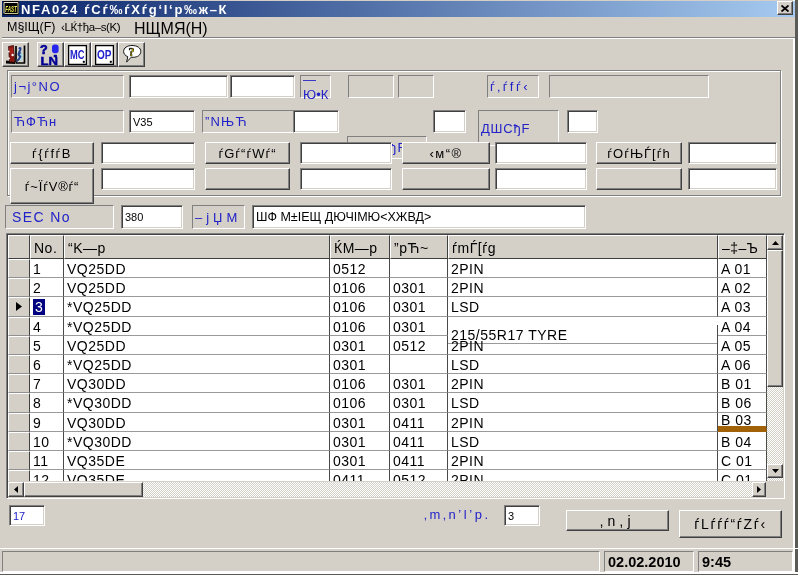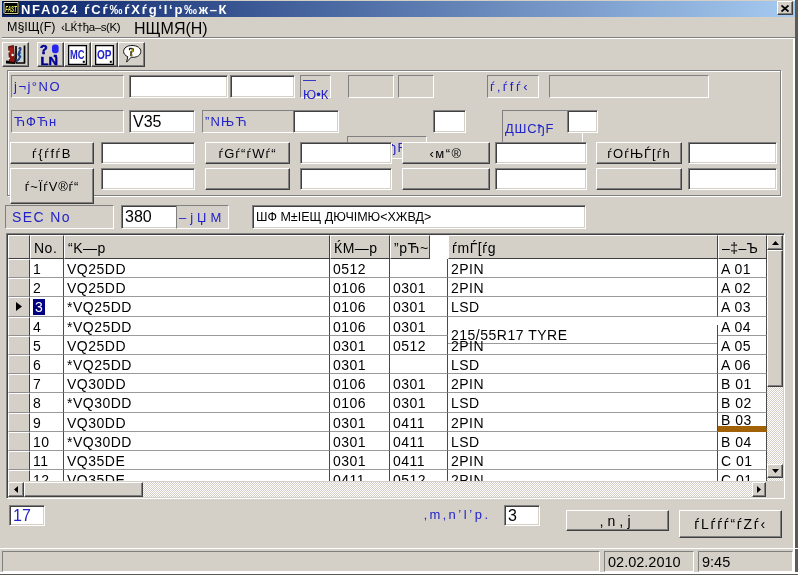--- a/index.html
+++ b/index.html
@@ -19,31 +19,31 @@
   border-bottom:1px solid #fff; border-right:1px solid #fff;
   color:#2222c8;
   display:flex; align-items:center;
   padding-left:2px;
   font-size:13px;
 }
 
 .gb {
   background:#d4d0c8;
   border-top:1px solid #808080; border-left:1px solid #808080;
-  border-bottom:1px solid #fff; border-right:1px solid #fff;
+  border-bottom:1px solid #fff; border-right:1px solid #fff;font-weight:bold;
 }
 
 .ed {
   background:#fff;
   border-top:1px solid #808080; border-left:1px solid #808080;
   border-bottom:1px solid #fff; border-right:1px solid #fff;
   box-shadow: inset 1px 1px 0 #404040, inset -1px -1px 0 #d4d0c8;
   display:flex; align-items:center;
   padding-left:3px;
-  font-size:16px;
+  font-size:11px;
 }
 
 .bt {
   background:#d4d0c8;
   border-top:1px solid #fff; border-left:1px solid #fff;
   border-bottom:1px solid #404040; border-right:1px solid #404040;
   box-shadow: inset -1px -1px 0 #808080, inset 1px 1px 0 #d4d0c8;
   display:flex; align-items:center; justify-content:center;
   font-size:13px;
 }
@@ -135,21 +135,21 @@
 <div class="abs gb" style="left:398px;top:75px;width:36px;height:23px;"></div>
 <div class="abs lp" style="left:487px;top:75px;width:52px;height:23px;letter-spacing:2.5px;">ѓ‚ѓfѓ‹</div>
 <div class="abs gb" style="left:549px;top:75px;width:160px;height:23px;"></div>
 
 <div class="abs lp" style="left:11px;top:110px;width:113px;height:23px;letter-spacing:1px;">ЋФЋн</div>
 <div class="abs ed" style="left:129px;top:110px;width:66px;height:23px;">V35</div>
 <div class="abs lp" style="left:202px;top:110px;width:93px;height:23px;letter-spacing:1.2px;">”NЊЋ</div>
 <div class="abs ed" style="left:293px;top:110px;width:46px;height:23px;"></div>
 <div class="abs lp" style="left:347px;top:110px;width:80px;height:23px;letter-spacing:1.1px;margin-top:26px;">ЋФ‘МђF:&nbsp;#</div>
 <div class="abs ed" style="left:433px;top:110px;width:33px;height:23px;"></div>
-<div class="abs lp" style="left:478px;top:110px;width:81px;height:36px;letter-spacing:0.8px;margin-left:24px;">ДШСђF</div>
+<div class="abs lp" style="left:478px;top:110px;width:81px;height:36px;letter-spacing:0.8px;">ДШСђF</div>
 <div class="abs ed" style="left:567px;top:110px;width:31px;height:23px;"></div>
 
 <div class="abs bt" style="left:10px;top:142px;width:84px;height:22px;letter-spacing:1.5px;">ѓ{ѓfѓB</div>
 <div class="abs ed" style="left:101px;top:142px;width:94px;height:22px;"></div>
 <div class="abs bt" style="left:205px;top:142px;width:85px;height:22px;letter-spacing:1px;">ѓGѓ“ѓWѓ“</div>
 <div class="abs ed" style="left:300px;top:142px;width:92px;height:22px;"></div>
 <div class="abs bt" style="left:402px;top:142px;width:88px;height:22px;letter-spacing:1.5px;">‹м“®</div>
 <div class="abs ed" style="left:495px;top:142px;width:92px;height:22px;"></div>
 <div class="abs bt" style="left:596px;top:142px;width:86px;height:22px;letter-spacing:1px;">ѓOѓЊЃ[ѓh</div>
 <div class="abs ed" style="left:688px;top:142px;width:89px;height:22px;"></div>
@@ -158,31 +158,31 @@
 <div class="abs ed" style="left:101px;top:168px;width:94px;height:22px;"></div>
 <div class="abs bt" style="left:205px;top:168px;width:85px;height:22px;"></div>
 <div class="abs ed" style="left:300px;top:168px;width:92px;height:22px;"></div>
 <div class="abs bt" style="left:402px;top:168px;width:88px;height:22px;"></div>
 <div class="abs ed" style="left:495px;top:168px;width:92px;height:22px;"></div>
 <div class="abs bt" style="left:596px;top:168px;width:86px;height:22px;"></div>
 <div class="abs ed" style="left:688px;top:168px;width:89px;height:22px;"></div>
 
 <div class="abs lp" style="left:5px;top:205px;width:109px;height:24px;font-size:14px;letter-spacing:1.4px;padding-left:6px;">SEC No</div>
 <div class="abs ed" style="left:121px;top:205px;width:62px;height:24px;">380</div>
-<div class="abs lp" style="left:176px;top:205px;width:53px;height:24px;letter-spacing:4px;">–јЏМ</div>
+<div class="abs lp" style="left:192px;top:205px;width:53px;height:24px;letter-spacing:4px;">–јЏМ</div>
 <div class="abs ed" style="left:252px;top:205px;width:334px;height:24px;font-size:12.5px;">ШФ М±ІЕЩ ДЮЧІМЮ&lt;ХЖВД&gt;</div>
 
 <div class="abs" style="left:6px;top:233px;width:779px;height:266px;background:#d4d0c8;border-top:1px solid #808080;border-left:1px solid #808080;border-bottom:1px solid #fff;border-right:1px solid #fff;box-shadow:inset 1px 1px 0 #404040, inset -1px -1px 0 #d4d0c8;"></div>
 
 <div class="abs" style="left:8px;top:235px;width:759px;height:246px;background:#fff;overflow:hidden;font-size:14px;letter-spacing:0.5px;">
 <div style="position:absolute;left:0px;top:0;width:22px;height:24px;background:#d4d0c8;border-top:1px solid #fff;border-left:1px solid #fff;border-bottom:1px solid #404040;border-right:1px solid #404040;display:flex;align-items:center;padding-top:1px;padding-left:3px;"></div>
 <div style="position:absolute;left:22px;top:0;width:34px;height:24px;background:#d4d0c8;border-top:1px solid #fff;border-left:1px solid #fff;border-bottom:1px solid #404040;border-right:1px solid #404040;display:flex;align-items:center;padding-top:1px;padding-left:3px;">No.</div>
 <div style="position:absolute;left:56px;top:0;width:266px;height:24px;background:#d4d0c8;border-top:1px solid #fff;border-left:1px solid #fff;border-bottom:1px solid #404040;border-right:1px solid #404040;display:flex;align-items:center;padding-top:1px;padding-left:3px;">“K—p</div>
 <div style="position:absolute;left:322px;top:0;width:60px;height:24px;background:#d4d0c8;border-top:1px solid #fff;border-left:1px solid #fff;border-bottom:1px solid #404040;border-right:1px solid #404040;display:flex;align-items:center;padding-top:1px;padding-left:3px;">ЌМ—p</div>
-<div style="position:absolute;left:382px;top:0;width:40px;height:24px;background:#d4d0c8;border-top:1px solid #fff;border-left:1px solid #fff;border-bottom:1px solid #404040;border-right:1px solid #404040;display:flex;align-items:center;padding-top:1px;padding-left:3px;">”pЋ~</div>
+<div style="position:absolute;left:382px;top:0;width:58px;height:24px;background:#d4d0c8;border-top:1px solid #fff;border-left:1px solid #fff;border-bottom:1px solid #404040;border-right:1px solid #404040;display:flex;align-items:center;padding-top:1px;padding-left:3px;">”pЋ~</div>
 <div style="position:absolute;left:440px;top:0;width:270px;height:24px;background:#d4d0c8;border-top:1px solid #fff;border-left:1px solid #fff;border-bottom:1px solid #404040;border-right:1px solid #404040;display:flex;align-items:center;padding-top:1px;padding-left:3px;">ѓmЃ[ѓg</div>
 <div style="position:absolute;left:710px;top:0;width:49px;height:24px;background:#d4d0c8;border-top:1px solid #fff;border-left:1px solid #fff;border-bottom:1px solid #404040;border-right:1px solid #404040;display:flex;align-items:center;padding-top:1px;padding-left:3px;">–‡–Ъ</div>
 <div style="position:absolute;left:0;top:24.0px;width:22px;height:19.2px;background:#d4d0c8;border-top:1px solid #fff;border-left:1px solid #fff;border-bottom:1px solid #909090;border-right:1px solid #404040;display:flex;align-items:center;"></div>
 <div style="position:absolute;left:22px;top:24.0px;width:34px;height:19.2px;border-right:1px solid #4a4a4a;border-bottom:1px solid #9a9a9a;display:flex;align-items:center;padding-top:2px;padding-left:3px;overflow:hidden;">1</div>
 <div style="position:absolute;left:56px;top:24.0px;width:266px;height:19.2px;border-right:1px solid #4a4a4a;border-bottom:1px solid #9a9a9a;display:flex;align-items:center;padding-top:2px;padding-left:3px;overflow:hidden;">VQ25DD</div>
 <div style="position:absolute;left:322px;top:24.0px;width:60px;height:19.2px;border-right:1px solid #4a4a4a;border-bottom:1px solid #9a9a9a;display:flex;align-items:center;padding-top:2px;padding-left:3px;overflow:hidden;">0512</div>
 <div style="position:absolute;left:382px;top:24.0px;width:58px;height:19.2px;border-right:1px solid #4a4a4a;border-bottom:1px solid #9a9a9a;display:flex;align-items:center;padding-top:2px;padding-left:3px;overflow:hidden;"></div>
 <div style="position:absolute;left:440px;top:24.0px;width:270px;height:19.2px;border-right:1px solid #4a4a4a;border-bottom:1px solid #9a9a9a;display:flex;align-items:center;padding-top:2px;padding-left:3px;overflow:hidden;">2PIN</div>
 <div style="position:absolute;left:710px;top:24.0px;width:49px;height:19.2px;border-right:1px solid #4a4a4a;border-bottom:1px solid #9a9a9a;display:flex;align-items:center;padding-top:2px;padding-left:3px;overflow:hidden;">A 01</div>
 <div style="position:absolute;left:0;top:43.2px;width:22px;height:19.2px;background:#d4d0c8;border-top:1px solid #fff;border-left:1px solid #fff;border-bottom:1px solid #909090;border-right:1px solid #404040;display:flex;align-items:center;"></div>
@@ -232,21 +232,21 @@
 <div style="position:absolute;left:322px;top:139.2px;width:60px;height:19.2px;border-right:1px solid #4a4a4a;border-bottom:1px solid #9a9a9a;display:flex;align-items:center;padding-top:2px;padding-left:3px;overflow:hidden;">0106</div>
 <div style="position:absolute;left:382px;top:139.2px;width:58px;height:19.2px;border-right:1px solid #4a4a4a;border-bottom:1px solid #9a9a9a;display:flex;align-items:center;padding-top:2px;padding-left:3px;overflow:hidden;">0301</div>
 <div style="position:absolute;left:440px;top:139.2px;width:270px;height:19.2px;border-right:1px solid #4a4a4a;border-bottom:1px solid #9a9a9a;display:flex;align-items:center;padding-top:2px;padding-left:3px;overflow:hidden;">2PIN</div>
 <div style="position:absolute;left:710px;top:139.2px;width:49px;height:19.2px;border-right:1px solid #4a4a4a;border-bottom:1px solid #9a9a9a;display:flex;align-items:center;padding-top:2px;padding-left:3px;overflow:hidden;">B 01</div>
 <div style="position:absolute;left:0;top:158.4px;width:22px;height:19.2px;background:#d4d0c8;border-top:1px solid #fff;border-left:1px solid #fff;border-bottom:1px solid #909090;border-right:1px solid #404040;display:flex;align-items:center;"></div>
 <div style="position:absolute;left:22px;top:158.4px;width:34px;height:19.2px;border-right:1px solid #4a4a4a;border-bottom:1px solid #9a9a9a;display:flex;align-items:center;padding-top:2px;padding-left:3px;overflow:hidden;">8</div>
 <div style="position:absolute;left:56px;top:158.4px;width:266px;height:19.2px;border-right:1px solid #4a4a4a;border-bottom:1px solid #9a9a9a;display:flex;align-items:center;padding-top:2px;padding-left:3px;overflow:hidden;">*VQ30DD</div>
 <div style="position:absolute;left:322px;top:158.4px;width:60px;height:19.2px;border-right:1px solid #4a4a4a;border-bottom:1px solid #9a9a9a;display:flex;align-items:center;padding-top:2px;padding-left:3px;overflow:hidden;">0106</div>
 <div style="position:absolute;left:382px;top:158.4px;width:58px;height:19.2px;border-right:1px solid #4a4a4a;border-bottom:1px solid #9a9a9a;display:flex;align-items:center;padding-top:2px;padding-left:3px;overflow:hidden;">0301</div>
 <div style="position:absolute;left:440px;top:158.4px;width:270px;height:19.2px;border-right:1px solid #4a4a4a;border-bottom:1px solid #9a9a9a;display:flex;align-items:center;padding-top:2px;padding-left:3px;overflow:hidden;">LSD</div>
-<div style="position:absolute;left:710px;top:158.4px;width:49px;height:19.2px;border-right:1px solid #4a4a4a;border-bottom:1px solid #9a9a9a;display:flex;align-items:center;padding-top:2px;padding-left:3px;overflow:hidden;">B 02</div>
+<div style="position:absolute;left:710px;top:158.4px;width:49px;height:19.2px;border-right:1px solid #4a4a4a;border-bottom:1px solid #9a9a9a;display:flex;align-items:center;padding-top:2px;padding-left:3px;overflow:hidden;">B 06</div>
 <div style="position:absolute;left:0;top:177.6px;width:22px;height:19.2px;background:#d4d0c8;border-top:1px solid #fff;border-left:1px solid #fff;border-bottom:1px solid #909090;border-right:1px solid #404040;display:flex;align-items:center;"></div>
 <div style="position:absolute;left:22px;top:177.6px;width:34px;height:19.2px;border-right:1px solid #4a4a4a;border-bottom:1px solid #9a9a9a;display:flex;align-items:center;padding-top:2px;padding-left:3px;overflow:hidden;">9</div>
 <div style="position:absolute;left:56px;top:177.6px;width:266px;height:19.2px;border-right:1px solid #4a4a4a;border-bottom:1px solid #9a9a9a;display:flex;align-items:center;padding-top:2px;padding-left:3px;overflow:hidden;">VQ30DD</div>
 <div style="position:absolute;left:322px;top:177.6px;width:60px;height:19.2px;border-right:1px solid #4a4a4a;border-bottom:1px solid #9a9a9a;display:flex;align-items:center;padding-top:2px;padding-left:3px;overflow:hidden;">0301</div>
 <div style="position:absolute;left:382px;top:177.6px;width:58px;height:19.2px;border-right:1px solid #4a4a4a;border-bottom:1px solid #9a9a9a;display:flex;align-items:center;padding-top:2px;padding-left:3px;overflow:hidden;">0411</div>
 <div style="position:absolute;left:440px;top:177.6px;width:270px;height:19.2px;border-right:1px solid #4a4a4a;border-bottom:1px solid #9a9a9a;display:flex;align-items:center;padding-top:2px;padding-left:3px;overflow:hidden;">2PIN</div>
 <div style="position:absolute;left:710px;top:177.6px;width:49px;height:19.2px;border-right:1px solid #4a4a4a;border-bottom:6px solid #a16207;display:flex;align-items:center;padding-top:2px;padding-left:3px;overflow:hidden;">B 03</div>
 <div style="position:absolute;left:0;top:196.79999999999998px;width:22px;height:19.2px;background:#d4d0c8;border-top:1px solid #fff;border-left:1px solid #fff;border-bottom:1px solid #909090;border-right:1px solid #404040;display:flex;align-items:center;"></div>
 <div style="position:absolute;left:22px;top:196.79999999999998px;width:34px;height:19.2px;border-right:1px solid #4a4a4a;border-bottom:1px solid #9a9a9a;display:flex;align-items:center;padding-top:2px;padding-left:3px;overflow:hidden;">10</div>
 <div style="position:absolute;left:56px;top:196.79999999999998px;width:266px;height:19.2px;border-right:1px solid #4a4a4a;border-bottom:1px solid #9a9a9a;display:flex;align-items:center;padding-top:2px;padding-left:3px;overflow:hidden;">*VQ30DD</div>

